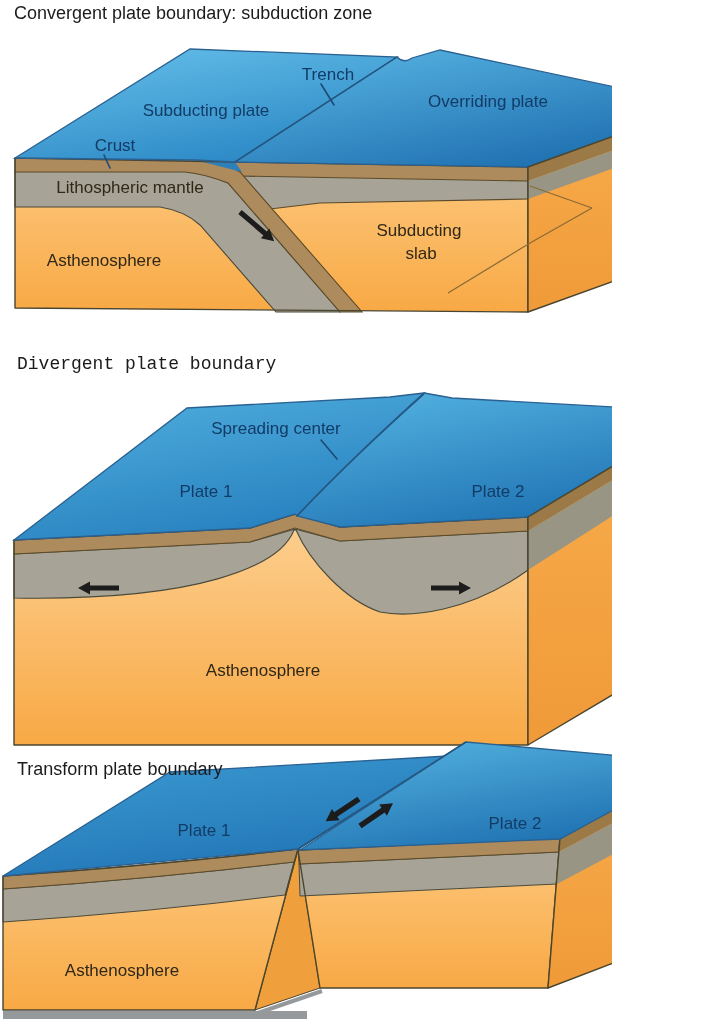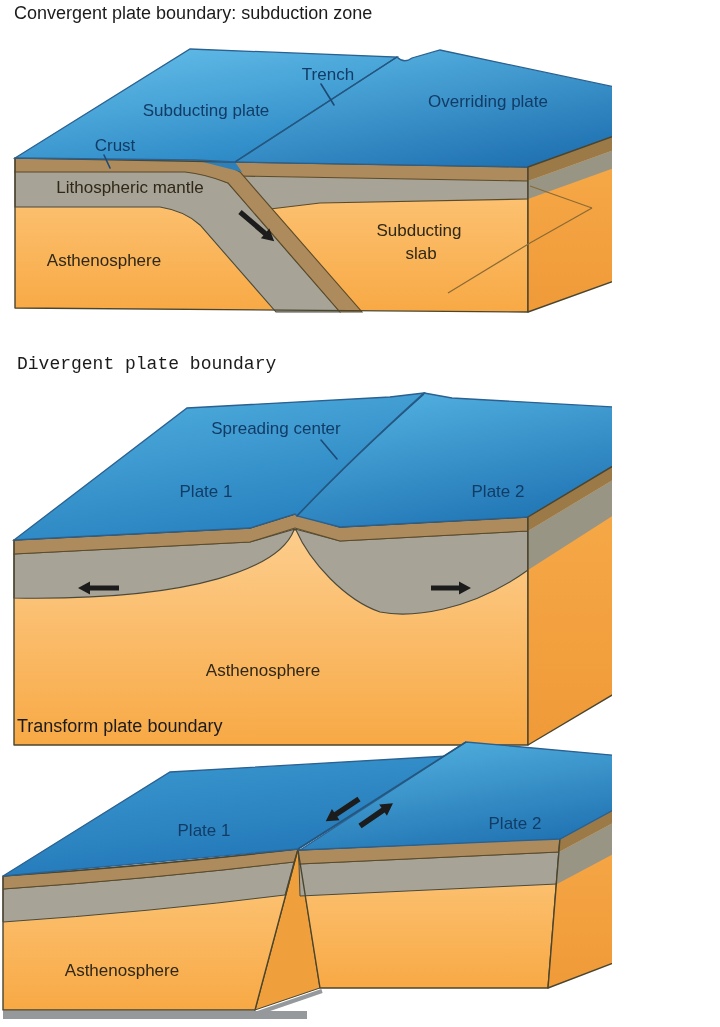--- a/index.html
+++ b/index.html
@@ -14,21 +14,21 @@
   .ptr{fill:none;stroke:#1d4a75;stroke-width:1.6;stroke-linecap:round;}
   .faint{fill:none;stroke:#8a6a35;stroke-width:1.2;}
 </style>
 </head>
 <body>
 
 <div id="stage">
 
   <div class="title" style="top:3px;left:14px;">Convergent plate boundary: subduction zone</div>
   <div class="title" style="top:354px;left:17px;font-family:Liberation Mono, monospace;">Divergent plate boundary</div>
-  <div class="title" style="top:716px;left:17px;">Transform plate boundary</div>
+  <div class="title" style="top:759px;left:17px;">Transform plate boundary</div>
 
   <svg width="720" height="1027" viewBox="0 0 720 1027">
     <defs>
       <linearGradient id="gBlue1a" x1="0" y1="0" x2="0.55" y2="1">
         <stop offset="0" stop-color="#68c2ec"></stop>
           <stop offset="1" stop-color="#2e8ac6"></stop>
       </linearGradient>
       <linearGradient id="gBlue1b" x1="0" y1="0" x2="0.75" y2="1">
         <stop offset="0" stop-color="#5cb9e6"></stop>
           <stop offset="1" stop-color="#1c6dae"></stop>

